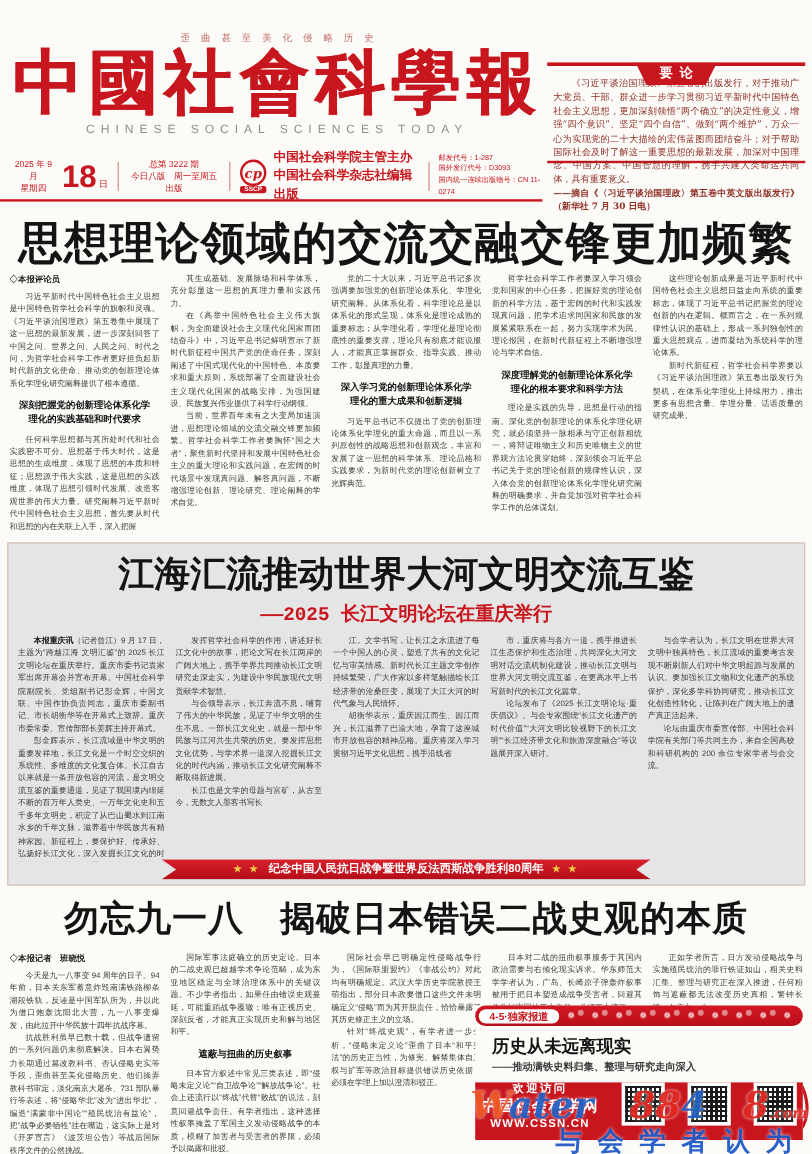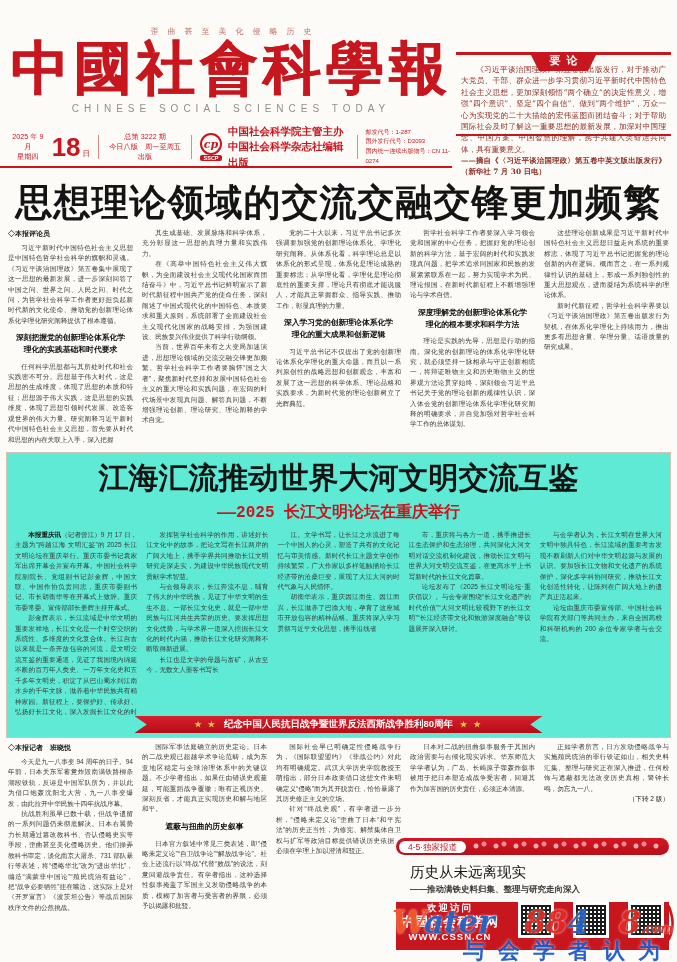--- a/index.html
+++ b/index.html
@@ -55,21 +55,21 @@
   .col h4 { margin:6px 5px; text-align:center; font-size:7.8px; line-height:1.5; color:#111; font-weight:bold; }
 
   
   .headline1 { position:absolute; top:178px; left:0; width:677px; text-align:center;
                font-size:37px; font-weight:900; color:#141414; letter-spacing:1px; }
   .a1-cols { position:absolute; top:228px; left:8px; width:661px; height:220px; }
   .badge { position:absolute; right:2px; bottom:2px; width:80px; height:74px; }
 
   
   .section2 { position:absolute; top:452px; left:6px; width:665px; height:286px;
-              border:1px solid #d8c0b2; background:#5eead4; }
+              border:1px solid #d8c0b2; background:#e5e5e5; }
   .headline2 { margin-top:5px; text-align:center; font-size:30px; font-weight:900; color:#141414; }
   .subhead2 { text-align:center; font-size:16px; font-weight:bold; color:#c8161e;
               font-family:Liberation Mono, monospace; margin:3px 0 7px; }
   .a2-cols { padding:0 8px; height:188px; }
 
   
   .ribbon { position:absolute; bottom:4px; left:50%; transform:translateX(-50%);
             width:408px; height:17px; background:linear-gradient(#d9202c,#b30d17);
             clip-path:polygon(0 0,100% 0,97% 50%,100% 100%,0 100%,3% 50%);
             display:flex; align-items:center; justify-content:center; gap:7px;
@@ -78,27 +78,27 @@
 
   
   .section3 { position:absolute; top:742px; left:8px; width:661px; height:220px; }
   .headline3 { text-align:center; font-size:29px; font-weight:900; color:#141414; margin:4px 0 8px; letter-spacing:1px; }
   .a3-cols { height:172px; }
 
   
   .sidebar { position:absolute; top:96px; right:0; width:273px; height:124px; background:#fcfbf8; }
   .sb-banner { height:17px; display:flex; align-items:center; background:linear-gradient(#d41623,#b80f1a);
                border-radius:9px; padding:2px 3px; }
-  .sb-label { background:#fff; color:#c8161e; font-weight:normal; font-size:8.5px;
+  .sb-label { background:#fff; color:#c8161e; font-weight:bold; font-size:8.5px;
               border-radius:7px; padding:0 9px; line-height:12px; }
   .sb-deco { flex:1; height:11px; margin:0 4px; border-radius:6px;
              background-image:radial-gradient(circle at 6px 5px, rgba(255,255,255,.65) 2px, transparent 3px),
                               radial-gradient(circle at 14px 3px, rgba(255,255,255,.5) 2px, transparent 3px);
              background-size:20px 11px; background-repeat:repeat-x; }
-  .sb-title { font-size:14.5px; font-weight:400; color:#141414; margin:8px 0 2px 14px; }
+  .sb-title { font-size:14.5px; font-weight:700; color:#141414; margin:8px 0 2px 14px; }
   .sb-sub { font-size:8.5px; font-weight:bold; color:#3a3a3a; margin-left:14px; }
   .cssn { margin-top:6px; background:#c8161e; height:48px; display:flex; padding:0 5px; gap:19px; }
   .cssn-text { flex:1; color:#fff; text-align:center; font-weight:bold; line-height:1.3; }
   .cssn-l1 { font-size:9.5px; letter-spacing:2px; }
   .cssn-l2 { font-size:13px; letter-spacing:1px; }
   .cssn-l3 { font-size:9.5px; letter-spacing:1px; }
   .qr { width:36px; height:36px; background:#fff; padding:3px; }
   .qr-inner { width:100%; height:100%;
       background-image:repeating-linear-gradient(0deg,#1b1b1b 0 2px,transparent 2px 4px),
                        repeating-linear-gradient(90deg,#1b1b1b 0 2px,#fff 2px 4px); }
@@ -228,20 +228,21 @@
         </div>
       </div>
     <div class="ribbon">
       <span class="star">★ ★</span>
       <span>纪念中国人民抗日战争暨世界反法西斯战争胜利80周年</span>
       <span class="star">★ ★</span>
     </div>
   </div>
 
   <div class="section3">
+    <div class="headline3">勿忘九一八　揭破日本错误二战史观的本质</div>
     <div class="a3-cols cols">
         <div class="col">
           <p class="byline">◇本报记者　班晓悦</p>
           <p>今天是九一八事变 94 周年的日子。94 年前，日本关东军蓄意炸毁南满铁路柳条湖段铁轨，反诬是中国军队所为，并以此为借口炮轰沈阳北大营，九一八事变爆发，由此拉开中华民族十四年抗战序幕。</p>
           <p>抗战胜利虽早已数十载，但战争遗留的一系列问题仍未彻底解决。日本右翼势力长期通过篡改教科书、否认侵略史实等手段，歪曲甚至美化侵略历史。他们操弄教科书审定，淡化南京大屠杀、731 部队暴行等表述，将“侵略华北”改为“进出华北”，编造“满蒙非中国论”“殖民统治有益论”，把“战争必要牺牲”挂在嘴边，这实际上是对《开罗宣言》《波茨坦公告》等战后国际秩序文件的公然挑战。</p>
         </div>
         <div class="col">
           <p>国际军事法庭确立的历史定论。日本的二战史观已超越学术争论范畴，成为东亚地区稳定与全球治理体系中的关键议题。不少学者指出，如果任由错误史观蔓延，可能重蹈战争覆辙；唯有正视历史、深刻反省，才能真正实现历史和解与地区和平。</p>
           <h4>遮蔽与扭曲的历史叙事</h4>
           <p>日本官方叙述中常见三类表述，即“侵略未定义论”“自卫战争论”“解放战争论”。社会上还流行以“终战”代替“败战”的说法，刻意回避战争责任。有学者指出，这种选择性叙事掩盖了军国主义发动侵略战争的本质，模糊了加害者与受害者的界限，必须予以揭露和批驳。</p>

